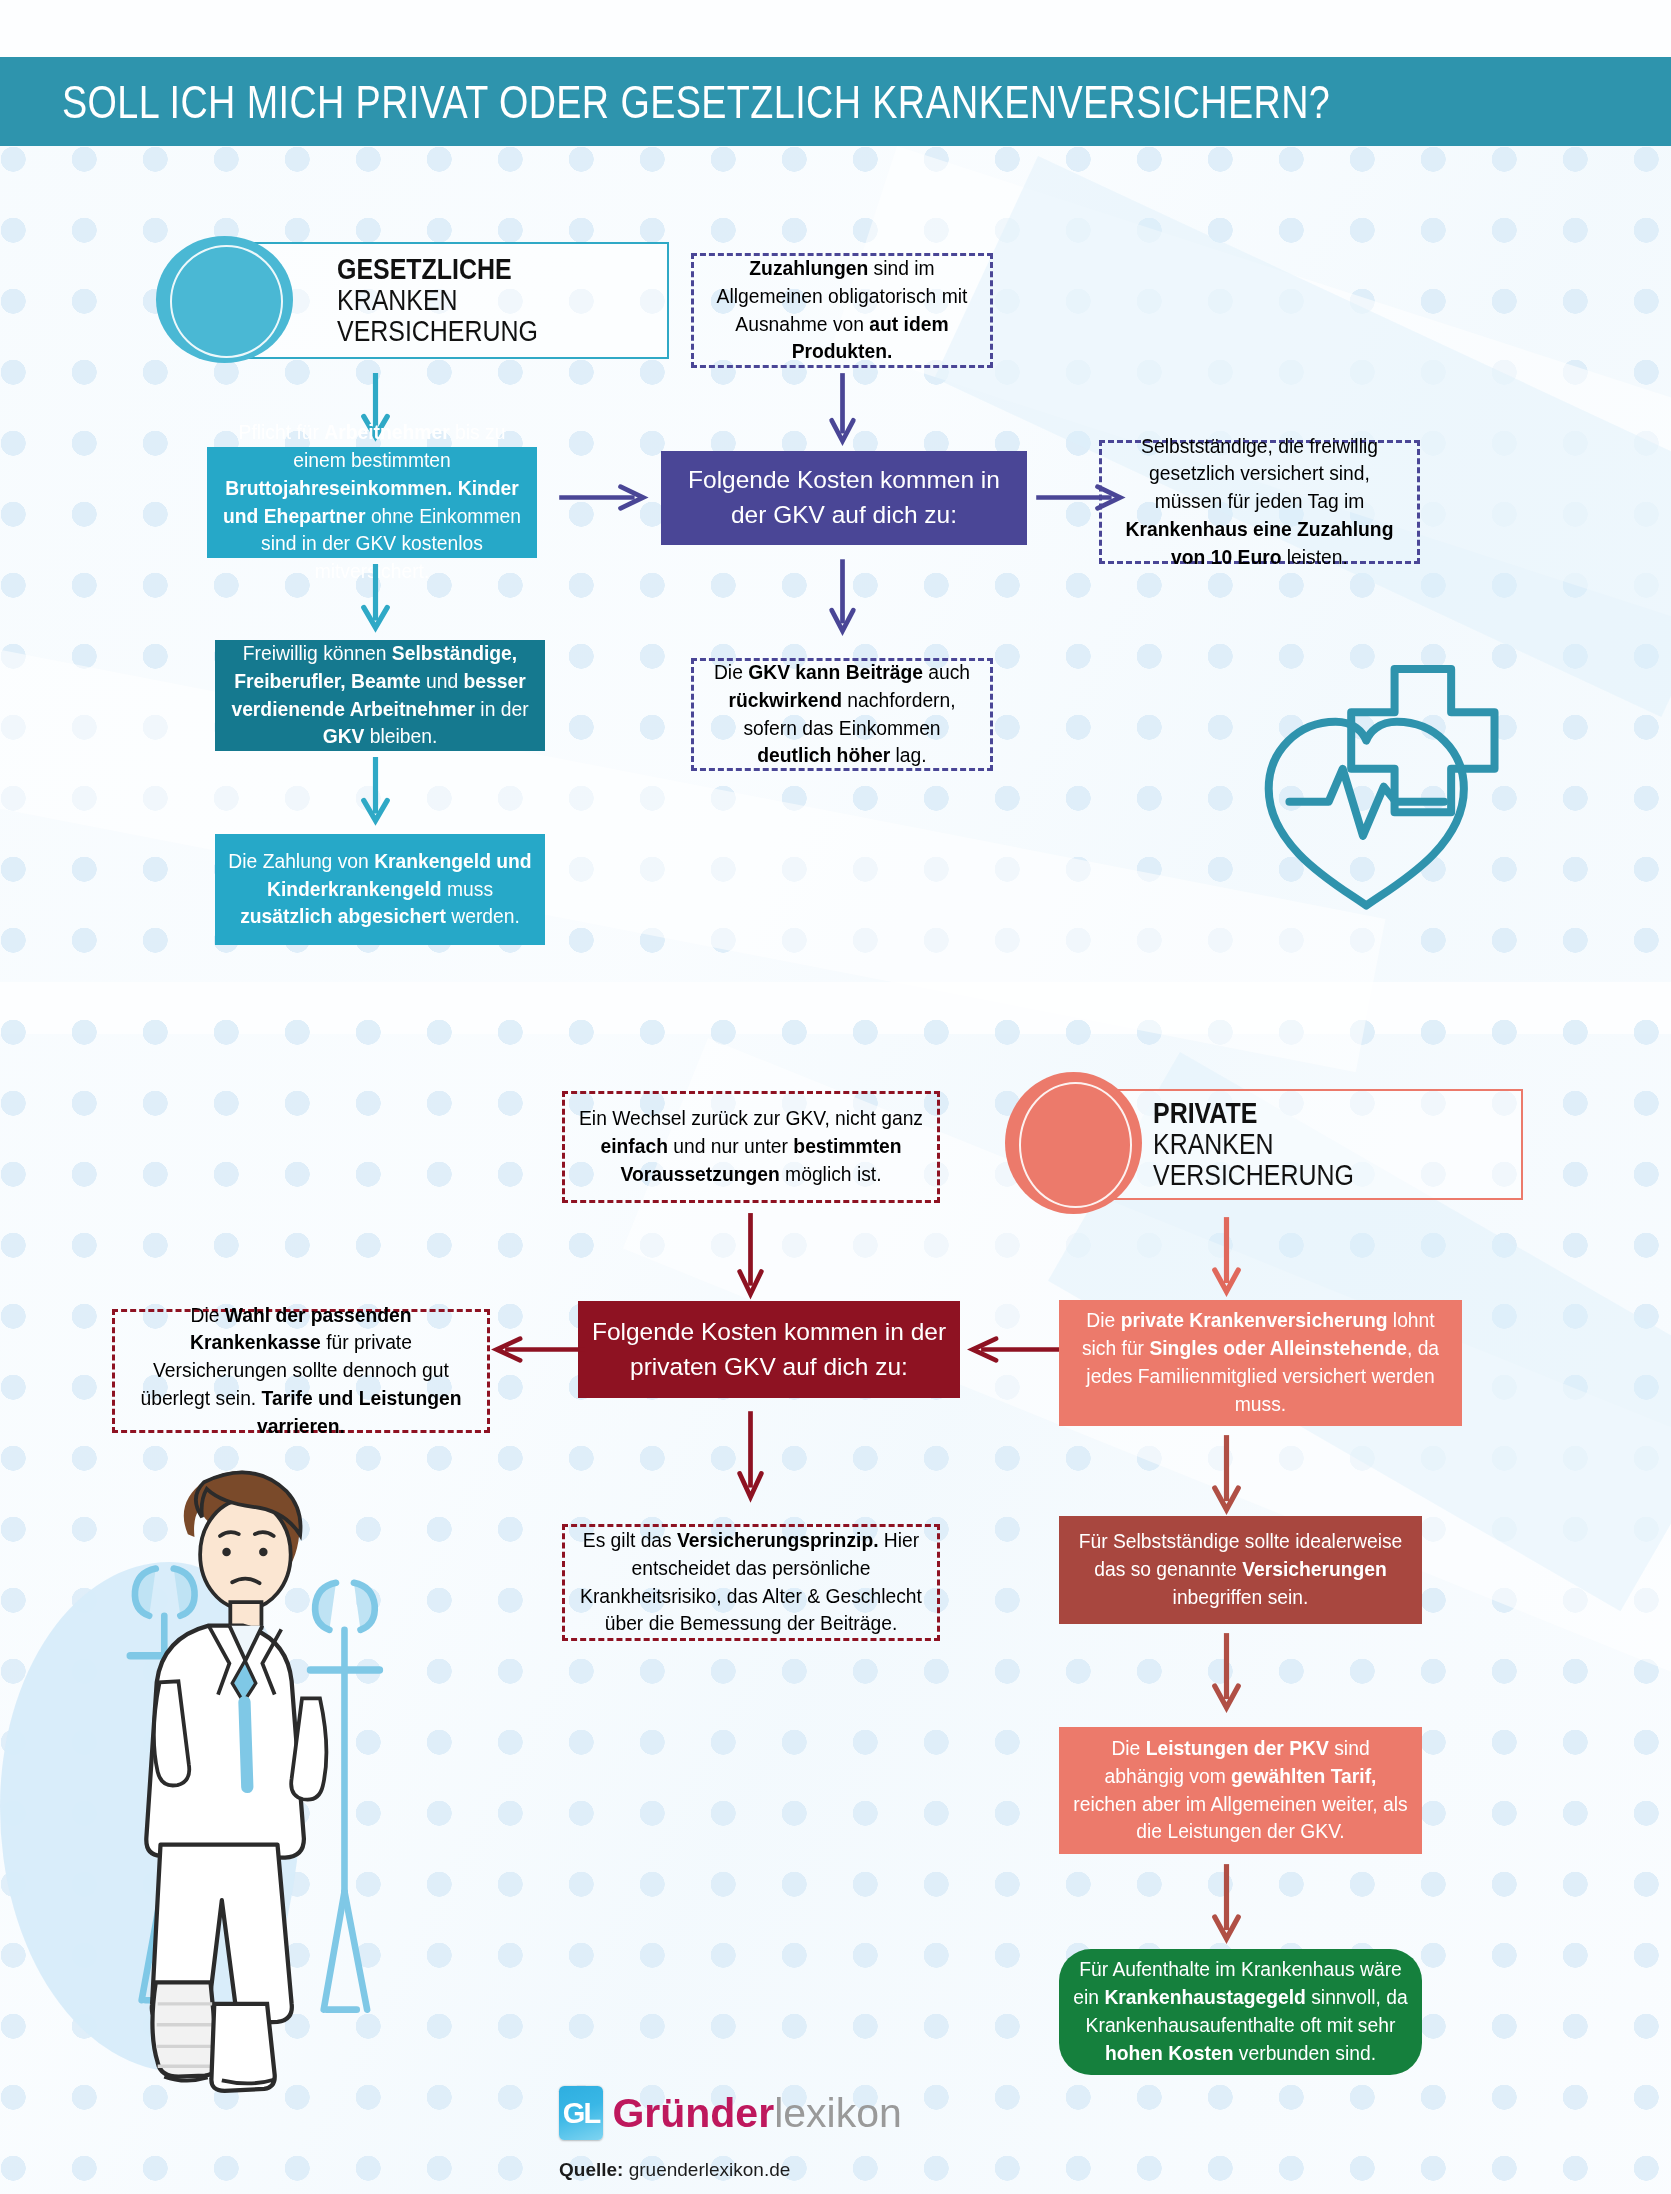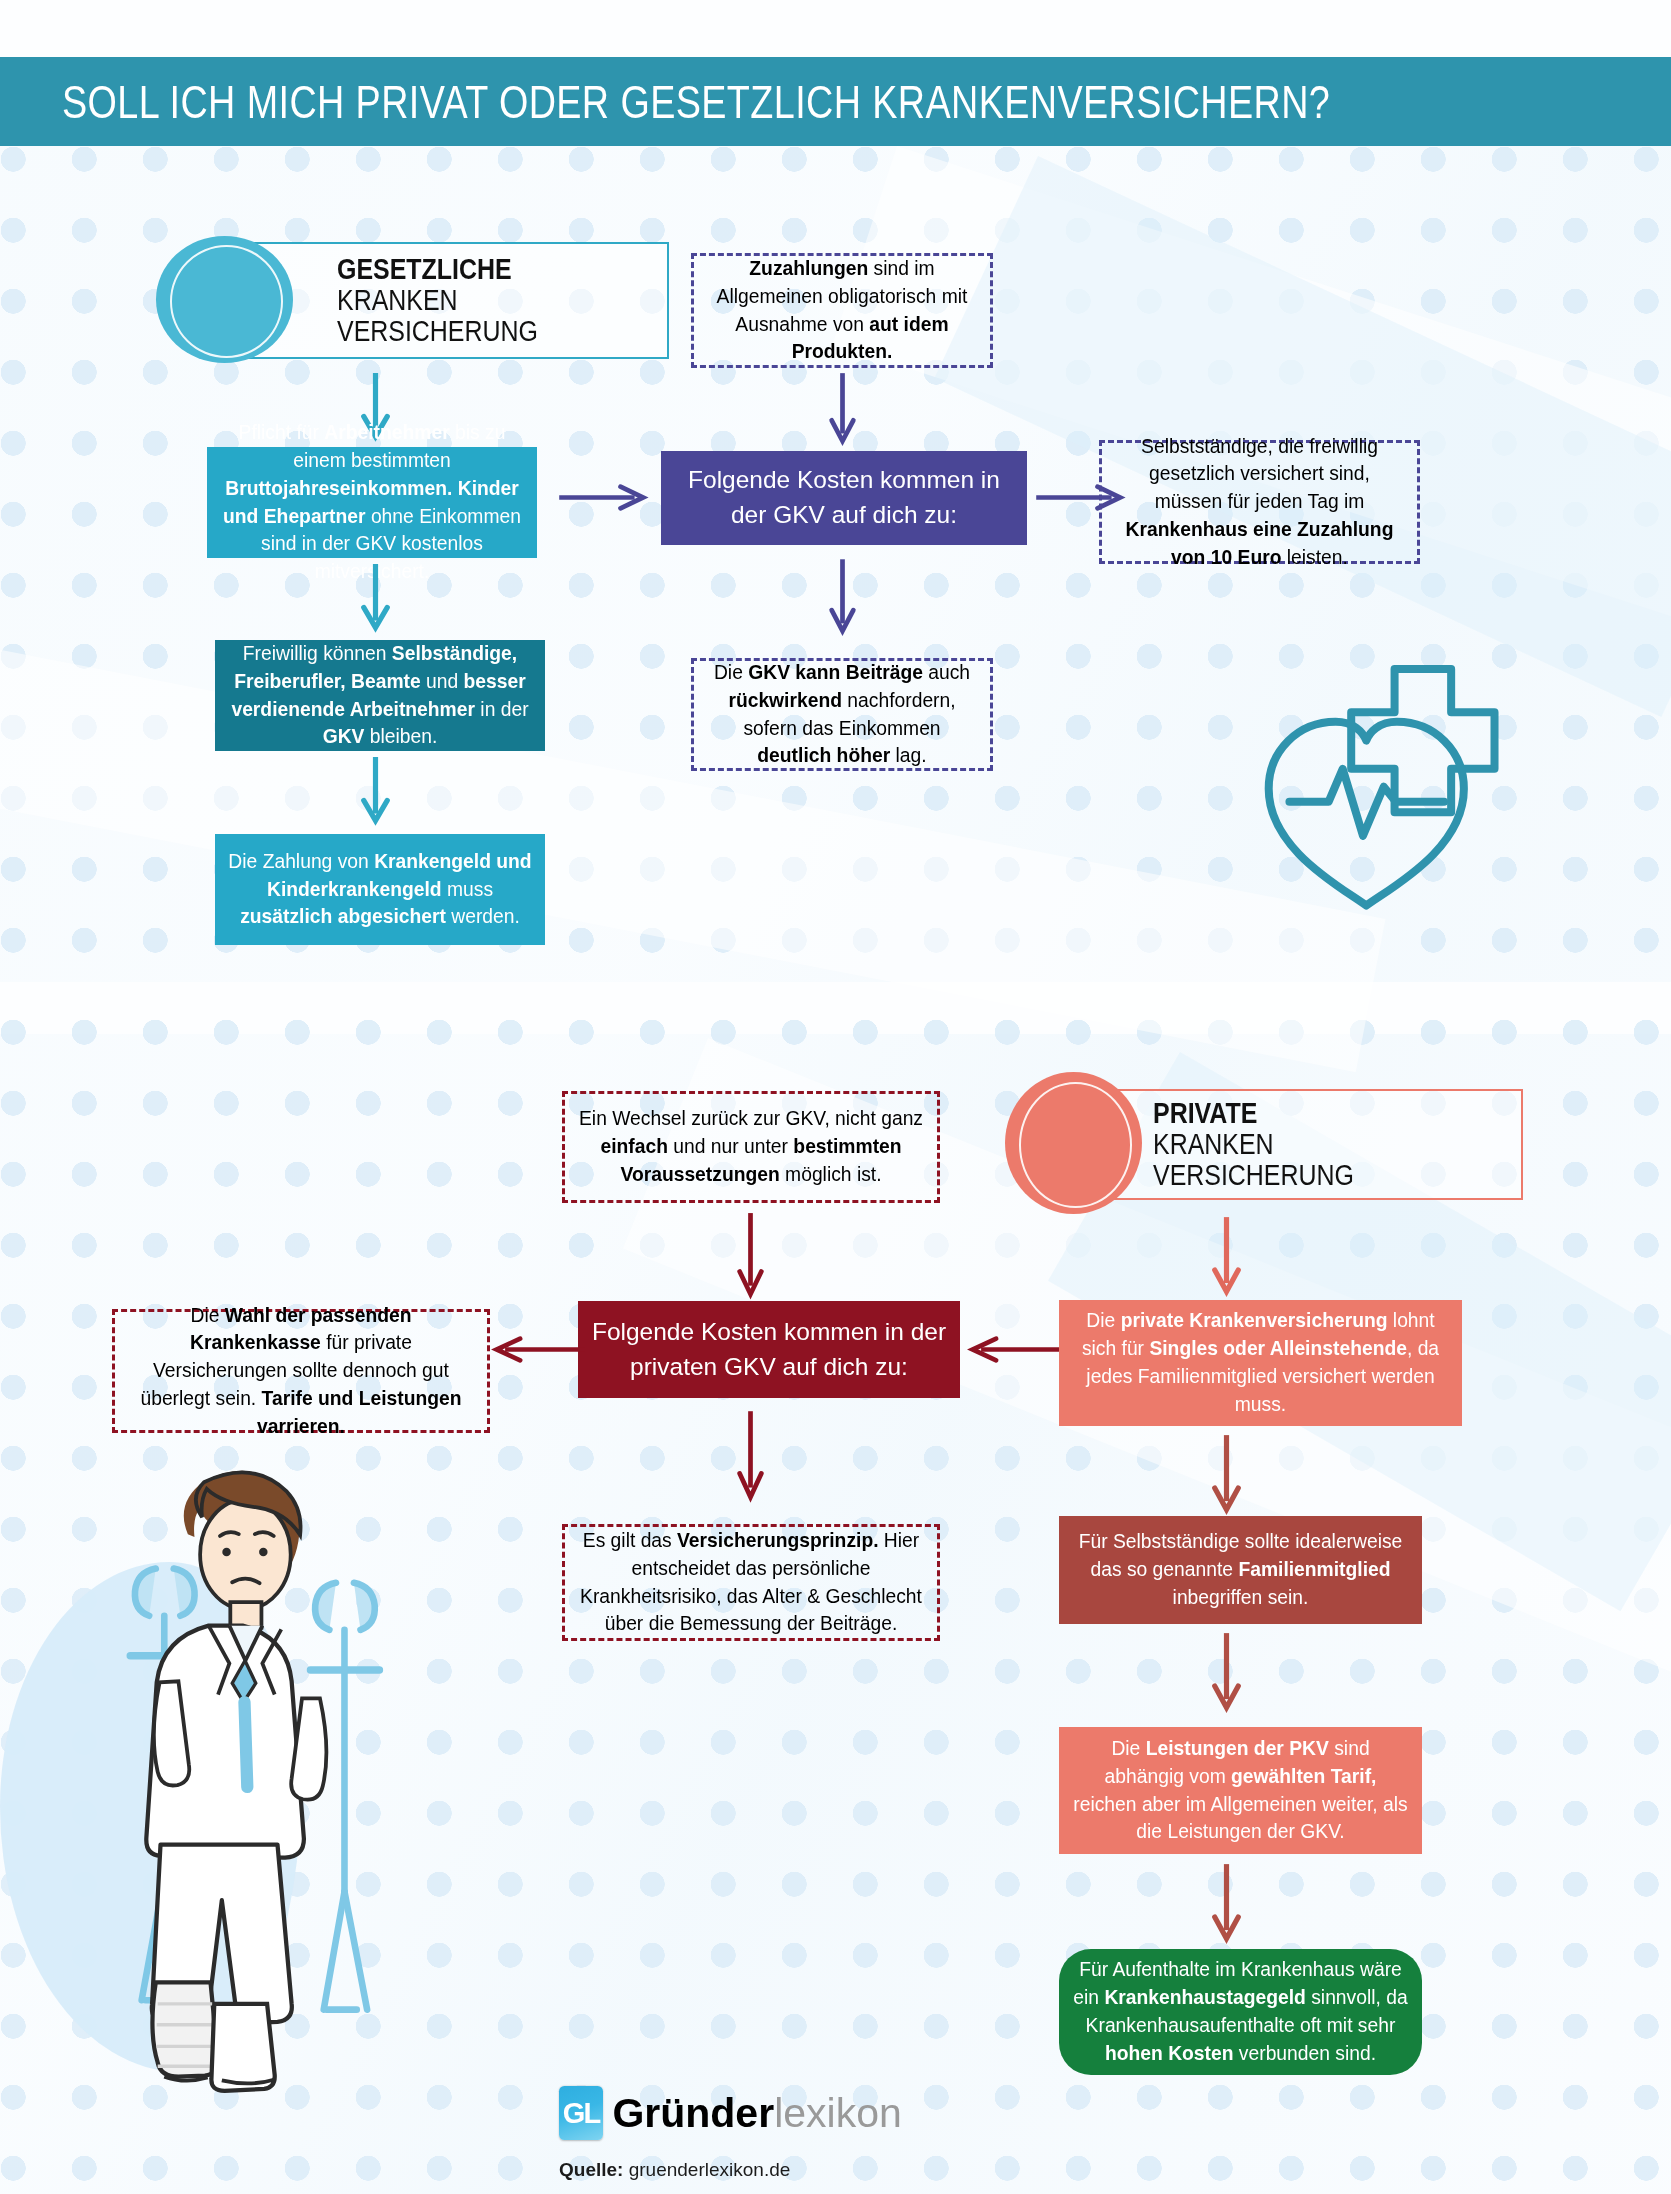--- a/index.html
+++ b/index.html
@@ -102,21 +102,21 @@
     background:linear-gradient(160deg,#2eaee0 0%,#39b7e6 45%,#7fd4f1 100%);
     position:relative;box-shadow:0 0.9px 1.9px rgba(0,0,0,.25);
     display:flex;align-items:center;justify-content:center;
   }
   #logo-mark span{
     color:#ffffff;font-weight:700;font-size:29px;letter-spacing:-1.9px;
     font-family:Liberation Sans, sans-serif;line-height:1;
   }
   #logo-text{font-size:41px;line-height:1;white-space:nowrap;
     font-family:"Liberation Sans",sans-serif;}
-  #logo-text .a{color:#000000;font-weight:700;}
+  #logo-text .a{color:#be185d;font-weight:700;}
   #logo-text .b{color:#9a9a9a;font-weight:400;}
   #source{margin-top:19px;font-size:19px;color:#1b1b1b;
     font-family:"Liberation Sans Narrow","Liberation Sans",sans-serif;}
   #source b{font-weight:700;}
 </style>
 </head>
 <body>
 
 <div id="page">
 
@@ -297,21 +297,21 @@
   </div>
 
   <div class="arrow" style="left:1210px;top:1435px;width:33px;height:78px;">
     <svg width="33" height="78" viewBox="0 0 70 165">
         <path d="M35 0 L35 140" stroke="#b04f45" stroke-width="11" fill="none"></path>
         <path d="M10 112 L35 158 L60 112" stroke="#b04f45" stroke-width="11" fill="none" stroke-linecap="round"></path>
       </svg>
   </div>
 
   <div class="box solid" style="left:1059px;top:1516px;width:363px;height:108px;background:#a8473f;">
-    <p class="t">Für Selbstständige sollte idealerweise das so genannte <b>Familienmitglied</b> inbegriffen sein.</p>
+    <p class="t">Für Selbstständige sollte idealerweise das so genannte <b>Versicherungen</b> inbegriffen sein.</p>
   </div>
 
   <div class="arrow" style="left:1210px;top:1633px;width:33px;height:78px;">
     <svg width="33" height="78" viewBox="0 0 70 165">
         <path d="M35 0 L35 140" stroke="#b04f45" stroke-width="11" fill="none"></path>
         <path d="M10 112 L35 158 L60 112" stroke="#b04f45" stroke-width="11" fill="none" stroke-linecap="round"></path>
       </svg>
   </div>
 
   <div class="box solid" style="left:1059px;top:1727px;width:363px;height:127px;background:#ec7a6b;">

